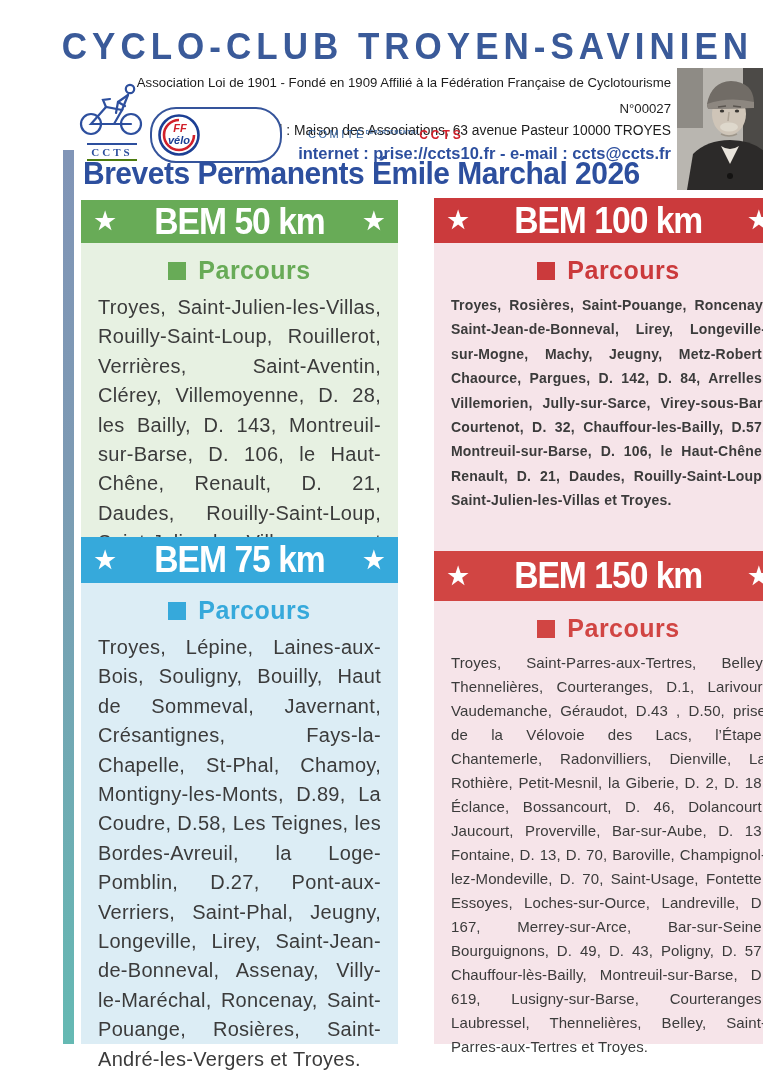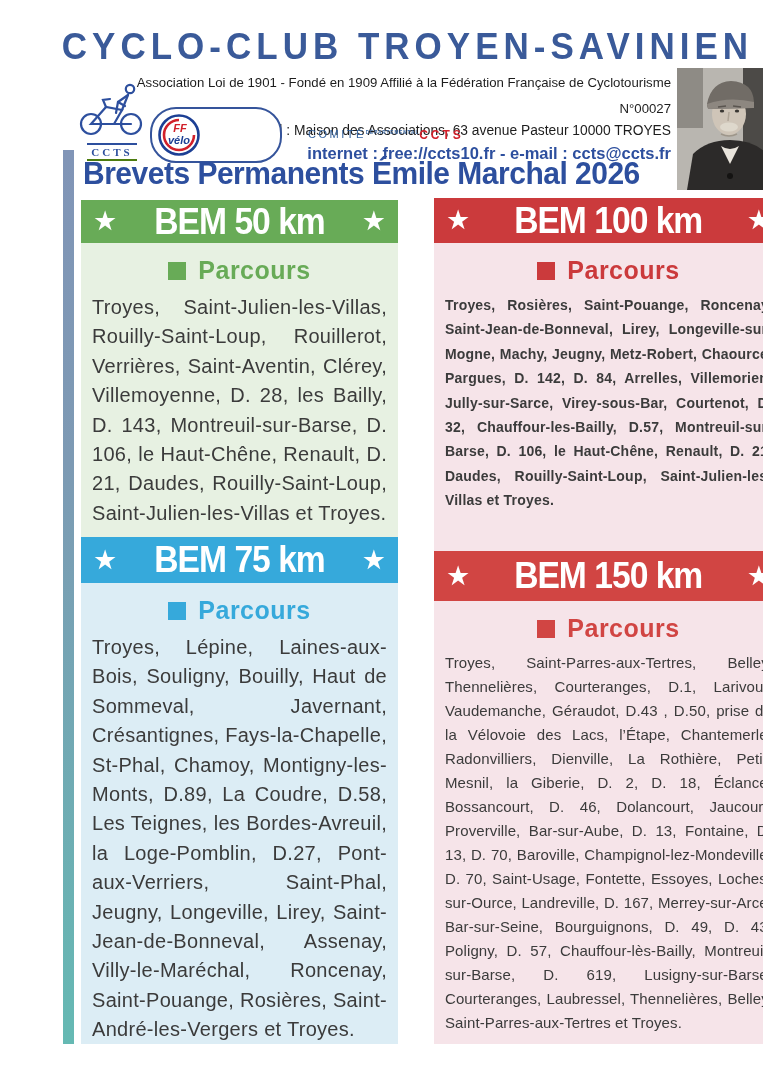--- a/index.html
+++ b/index.html
@@ -43,21 +43,21 @@
   .col-left{left:55px;top:200px;width:317px;}
   .col-right{left:408px;top:198px;width:349px;}
   .band{display:flex;align-items:center;justify-content:space-between;padding:0 12px;color:#fff;}
   .band .star{font-size:27px;line-height:1;}
   .band .band-title{font-size:33px;font-weight:bold;letter-spacing:-1px;white-space:nowrap;
                     transform:scale(1.02,1.12);}
   .b50{height:43px;}
   .b75{height:46px;}
   .b100{height:45px;}
   .b150{height:50px;}
-  .sec-body{box-sizing:border-box;padding:0 11px;}
+  .sec-body{box-sizing:border-box;padding:0 17px;}
   .body50{height:294px;}
   .body75{height:461px;}
   .body100{height:308px;}
   .body150{height:443px;}
   .parcours{display:flex;align-items:center;justify-content:center;gap:12px;padding-top:13px;}
   .parcours .sq{width:18px;height:18px;flex:0 0 auto;}
   .parcours .parcours-label{font-size:25px;font-weight:bold;letter-spacing:0.5px;}
   .route{margin:8px 0 0 0;text-align:justify;color:#3b3b3b;}
   .r50,.r75{font-size:20px;line-height:29.4px;letter-spacing:0.3px;}
   .r100{font-size:14px;line-height:24.4px;letter-spacing:0.2px;font-weight:bold;}
@@ -67,21 +67,21 @@
 <body>
 
 <div class="page">
 
   <div class="club-title" style="color: rgb(58, 90, 153);">CYCLO-CLUB TROYEN-SAVINIEN</div>
 
   <div class="assoc-block">
     <div class="assoc-line1">Association Loi de 1901 - Fondé en 1909 Affilié à la Fédération Française de Cyclotourisme N°00027</div>
     <div class="assoc-line2">Siège social : Maison des Associations, 63 avenue Pasteur 10000 TROYES</div>
     <div class="contact-line" style="color: rgb(45, 79, 158);">
-      <span>internet : </span><span>free://ccts10.fr</span><span> - e-mail : </span><span>ccts@ccts.fr</span>
+      <span>internet : </span><span>prise://ccts10.fr</span><span> - e-mail : </span><span>ccts@ccts.fr</span>
     </div>
   </div>
 
   <div class="ccts-logo">
     <svg width="72" height="58" viewBox="0 0 72 58">
       <g stroke="#2d4f9e" stroke-width="2.2" fill="none" stroke-linecap="round">
         <circle cx="15" cy="44" r="10"></circle>
         <circle cx="55" cy="44" r="10"></circle>
         <path d="M15 44 L30 27 L46 30 L38 44 Z"></path>
         <path d="M38 44 L55 44"></path>

